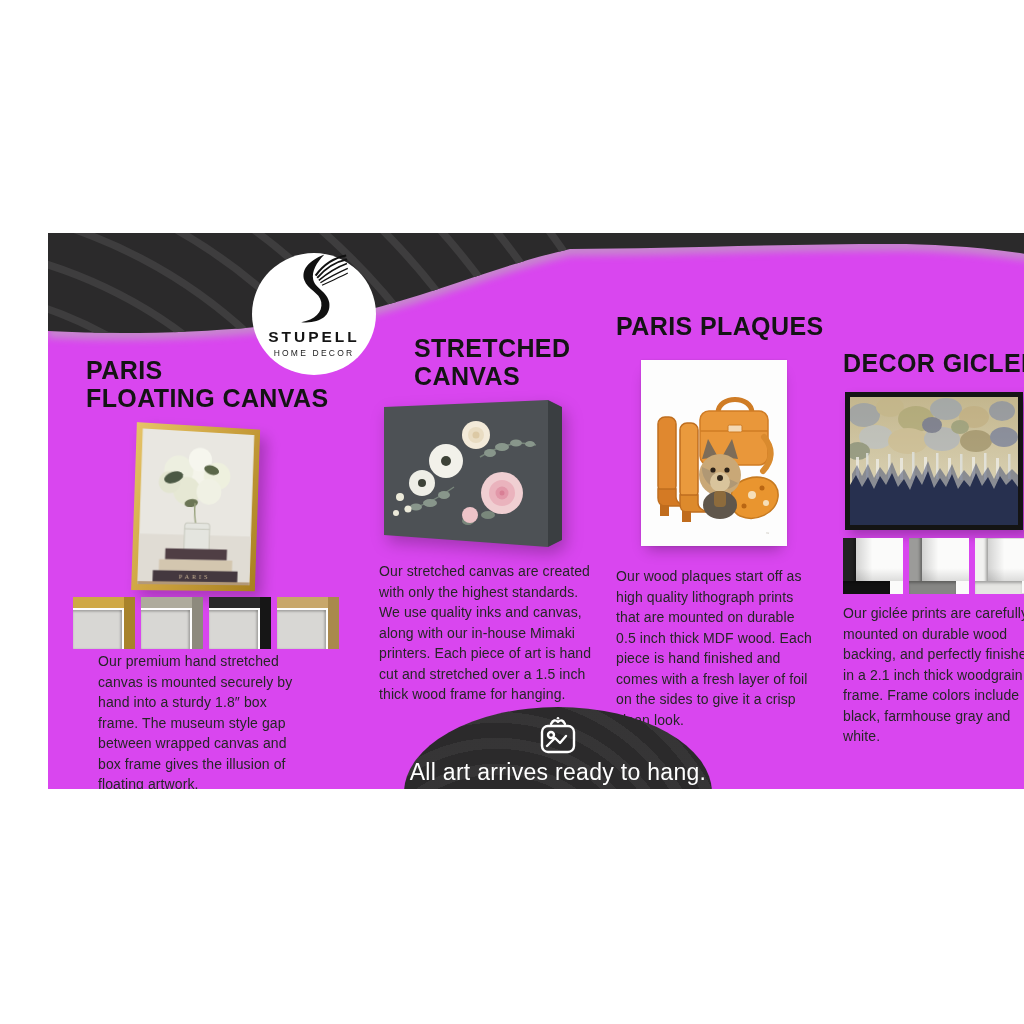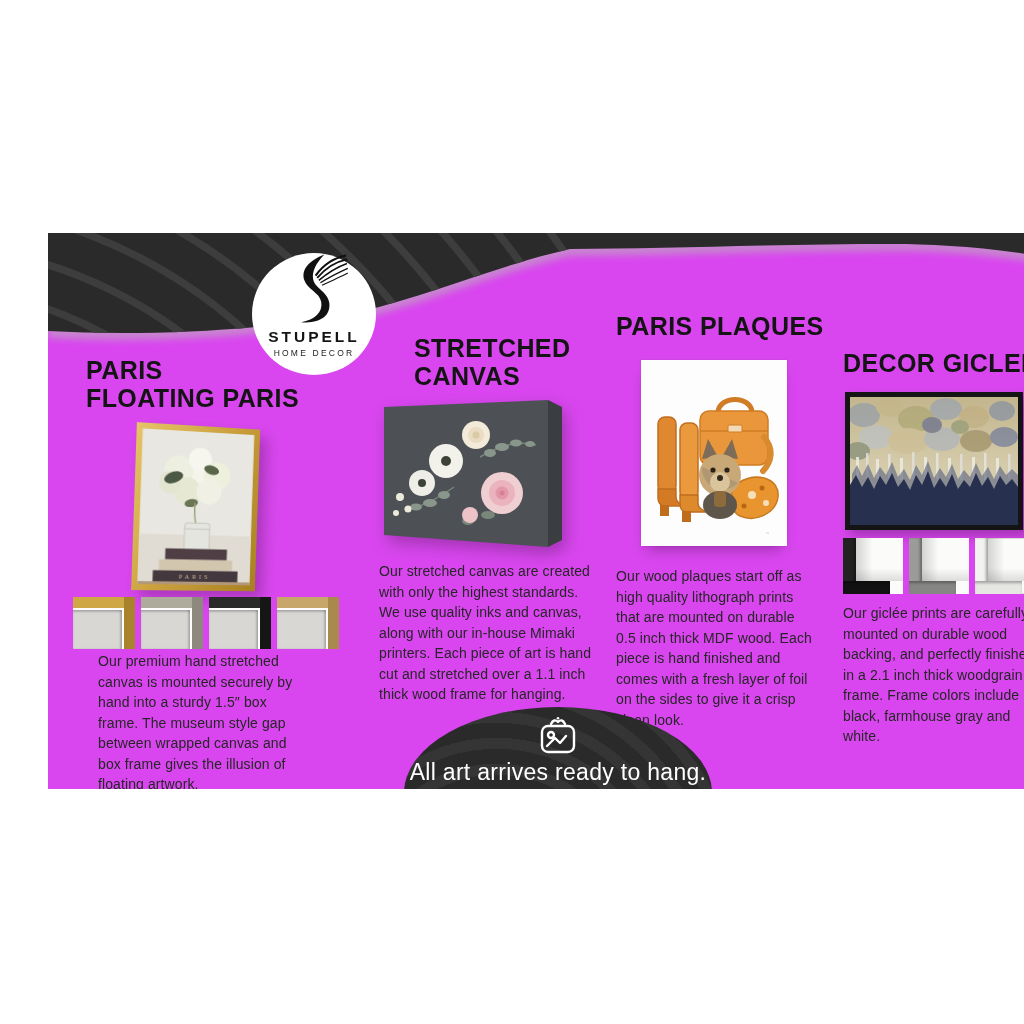--- a/index.html
+++ b/index.html
@@ -115,21 +115,21 @@
           <path d="M52,40 C67,33 77,29 84,25" stroke-width="1.4"></path>
         </g>
       </svg>
       <div class="logo-name">STUPELL</div>
       <div class="logo-tagline">HOME DECOR</div>
     </div>
 
     <div>
       <div class="col-title" style="left:38px;top:124px;">
         <span>PARIS</span>
-        <span>FLOATING PARIS</span>
+        <span>FLOATING CANVAS</span>
       </div>
 
       <div class="float-frame">
         <svg width="118" height="156" viewBox="0 0 116 154">
           <rect width="116" height="154" fill="#e9e7e1"></rect>
           <rect y="104" width="116" height="50" fill="#e0dcd4"></rect>
           <g>
             <circle cx="58" cy="46" r="19" fill="#f4f4ea"></circle>
             <circle cx="38" cy="40" r="15" fill="#edefe0"></circle>
             <circle cx="78" cy="44" r="14" fill="#eef0de"></circle>
@@ -172,21 +172,21 @@
           <div class="band-right"></div>
           <div class="bevel"></div>
         </div>
         <div class="corner-f" style="--f1:#c8a76a;--f2:#a9894c;">
           <div class="band-top"></div>
           <div class="band-right"></div>
           <div class="bevel"></div>
         </div>
       </div>
 
-      <p class="body-text" style="left:50px;top:418px;width:212px;margin:0;">Our premium hand stretched canvas is mounted securely by hand into a sturdy 1.5″ box frame. The museum style gap between wrapped canvas and box frame gives the illusion of floating artwork.</p>
+      <p class="body-text" style="left:50px;top:418px;width:212px;margin:0;">Our premium hand stretched canvas is mounted securely by hand into a sturdy 1.8″ box frame. The museum style gap between wrapped canvas and box frame gives the illusion of floating artwork.</p>
     </div>
 
     <div>
       <div class="col-title" style="left:366px;top:102px;">
         <span>STRETCHED</span>
         <span>CANVAS</span>
       </div>
 
       <div class="stretched-wrap">
         <svg width="184" height="160" viewBox="0 0 184 160">
@@ -231,21 +231,21 @@
             </g>
             <g fill="#eceada">
               <circle cx="16" cy="100" r="4"></circle>
                 <circle cx="24" cy="112" r="3.5"></circle>
                 <circle cx="12" cy="116" r="3"></circle>
             </g>
           </g>
         </svg>
       </div>
 
-      <p class="body-text" style="left:331px;top:328px;width:218px;margin:0;">Our stretched canvas are created with only the highest standards. We use quality inks and canvas, along with our in-house Mimaki printers. Each piece of art is hand cut and stretched over a 1.1 inch thick wood frame for hanging.</p>
+      <p class="body-text" style="left:331px;top:328px;width:218px;margin:0;">Our stretched canvas are created with only the highest standards. We use quality inks and canvas, along with our in-house Mimaki printers. Each piece of art is hand cut and stretched over a 1.5 inch thick wood frame for hanging.</p>
     </div>
 
     <div>
       <div class="col-title" style="left:568px;top:80px;">
         <span>PARIS PLAQUES</span>
         <span></span>
       </div>
 
       <div class="plaque">
         <svg width="140" height="180" viewBox="0 0 140 180">

